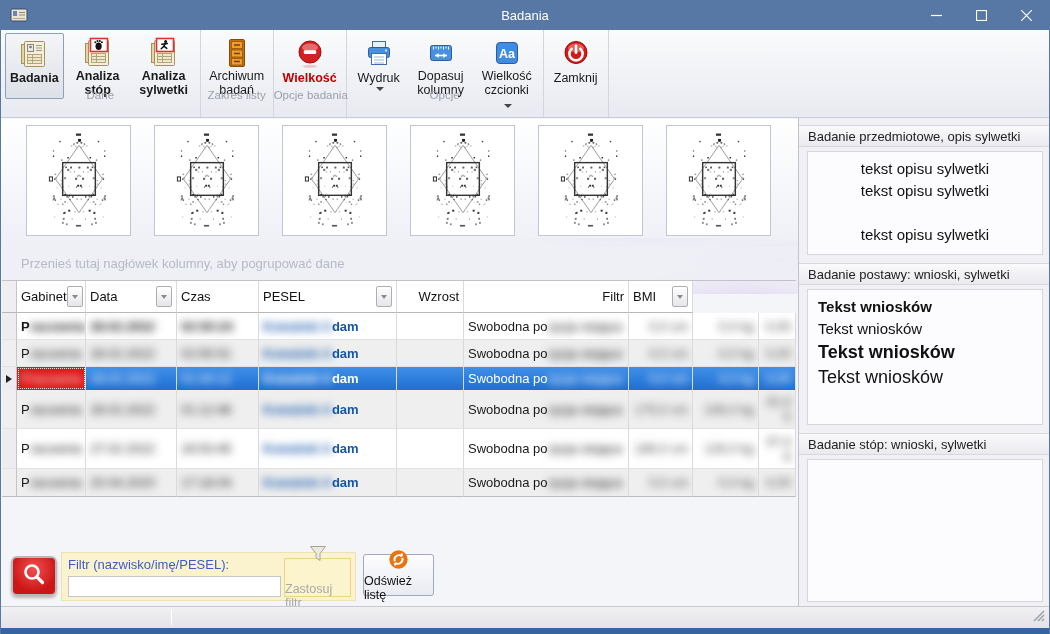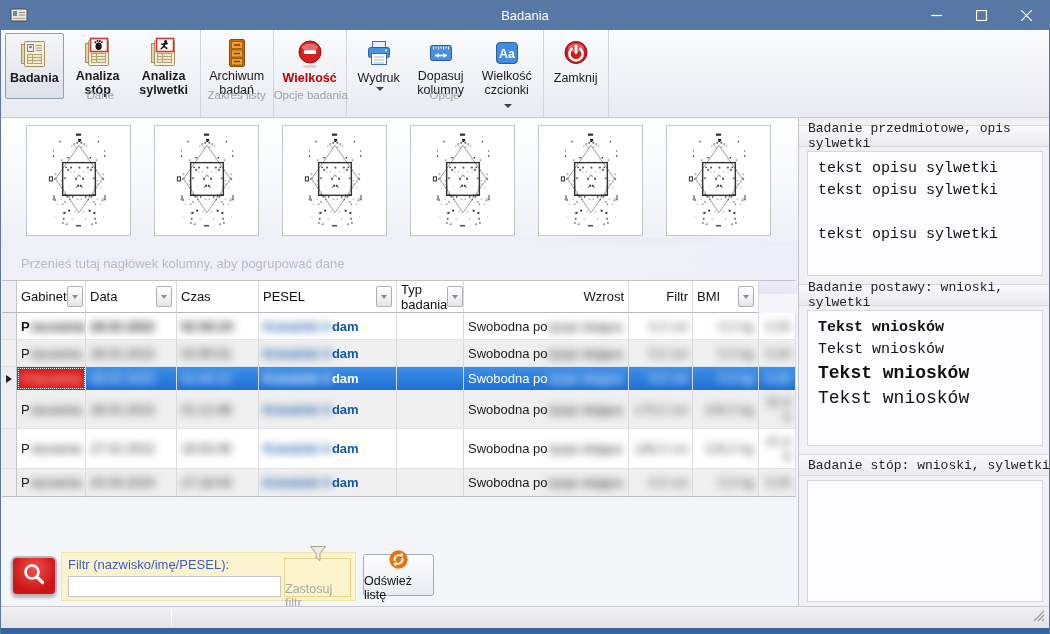--- a/index.html
+++ b/index.html
@@ -79,30 +79,30 @@
   .applybtn{position:absolute;right:4px;top:5px;width:67px;height:39px;background:#fbf4cc;border:1px solid #e9d684;
     display:flex;flex-direction:column;align-items:center;justify-content:center;color:#a9a9a9;font-size:12.5px;gap:16px;}
   .searchbtn{position:absolute;left:10px;top:8px;width:46px;height:40px;border-radius:6px;
     background:radial-gradient(circle at 50% 30%,#f05050,#cc1515 70%);border:2px solid #b8b8bc;
     box-shadow:0 2px 3px rgba(0,0,0,.25);display:flex;align-items:center;justify-content:center;}
   .refreshbtn{position:absolute;left:362px;top:6px;width:71px;height:42px;border:1px solid #9daac0;border-radius:3px;
     background:linear-gradient(#fdfdfe,#e8ebf2);display:flex;flex-direction:column;align-items:center;justify-content:center;
     font-size:12.5px;color:#111;gap:1px;}
   
   .rpanel{position:absolute;top:118px;left:797px;width:253px;height:488px;background:#f1f1f5;
-    border-left:1px solid #c2c2cc;display:flex;flex-direction:column;font-family:Liberation Mono, monospace;}
+    border-left:1px solid #c2c2cc;display:flex;flex-direction:column;}
   .sect-h{height:22px;margin-top:6px;background:linear-gradient(#fafafc,#e9e9ef);
     border-top:1px solid #d8d8de;border-bottom:1px solid #d8d8de;display:flex;align-items:center;
     padding-left:9px;font-size:13px;color:#222;flex:none;}
   .sect-h:first-child{margin-top:7px;}
   .sect-box{margin:4px 8px 2px 8px;background:#fcfcfe;border:1px solid #d6d6de;padding:6px 10px;overflow:hidden;}
   .sect-box .ln{font-size:15px;line-height:22px;color:#111;min-height:22px;}
   .sect-box .ln.b{font-weight:bold;}
   .sect-box .ln.lg{font-size:18px;line-height:25px;}
-  #box-0{height:125px;flex:none;} #box-1{height:136px;flex:none;} #box-2{flex:1;margin-bottom:4px;}
+  #box-0{height:104px;flex:none;text-align:center;} #box-1{height:136px;flex:none;} #box-2{flex:1;margin-bottom:4px;}
   
   .statusbar{position:absolute;top:606px;left:0;right:0;height:22px;border-top:1px solid #c9c9cd;
     background:linear-gradient(#f1f1f3,#e3e3e8);}
   .status-sep{position:absolute;left:170px;top:3px;bottom:3px;width:1px;background:#c6c6ca;border-right:1px solid #fff;}
   .grip{position:absolute;right:4px;bottom:3px;}
   .bottomstrip{position:absolute;bottom:0;left:0;right:0;height:6px;background:var(--chrome2,#34659f);}
 </style>
 </head>
 <body>
 
@@ -1132,26 +1132,20 @@
         </div>
         <div class="gcell">
           <span>Czas</span>
         </div>
         <div class="gcell">
           <span>PESEL</span>
           <span class="fbtn">
             <span class="tri"></span>
           </span>
         </div>
-        <div class="gcell">
-          <span>Typ badania</span>
-          <span class="fbtn">
-            <span class="tri"></span>
-          </span>
-        </div>
         <div class="gcell num">
           <span>Wzrost</span>
         </div>
         <div class="gcell num">
           <span>Filtr</span>
         </div>
         <div class="gcell num">
           <span class="hdr-wrap">BMI</span>
           <span class="fbtn">
             <span class="tri"></span>

